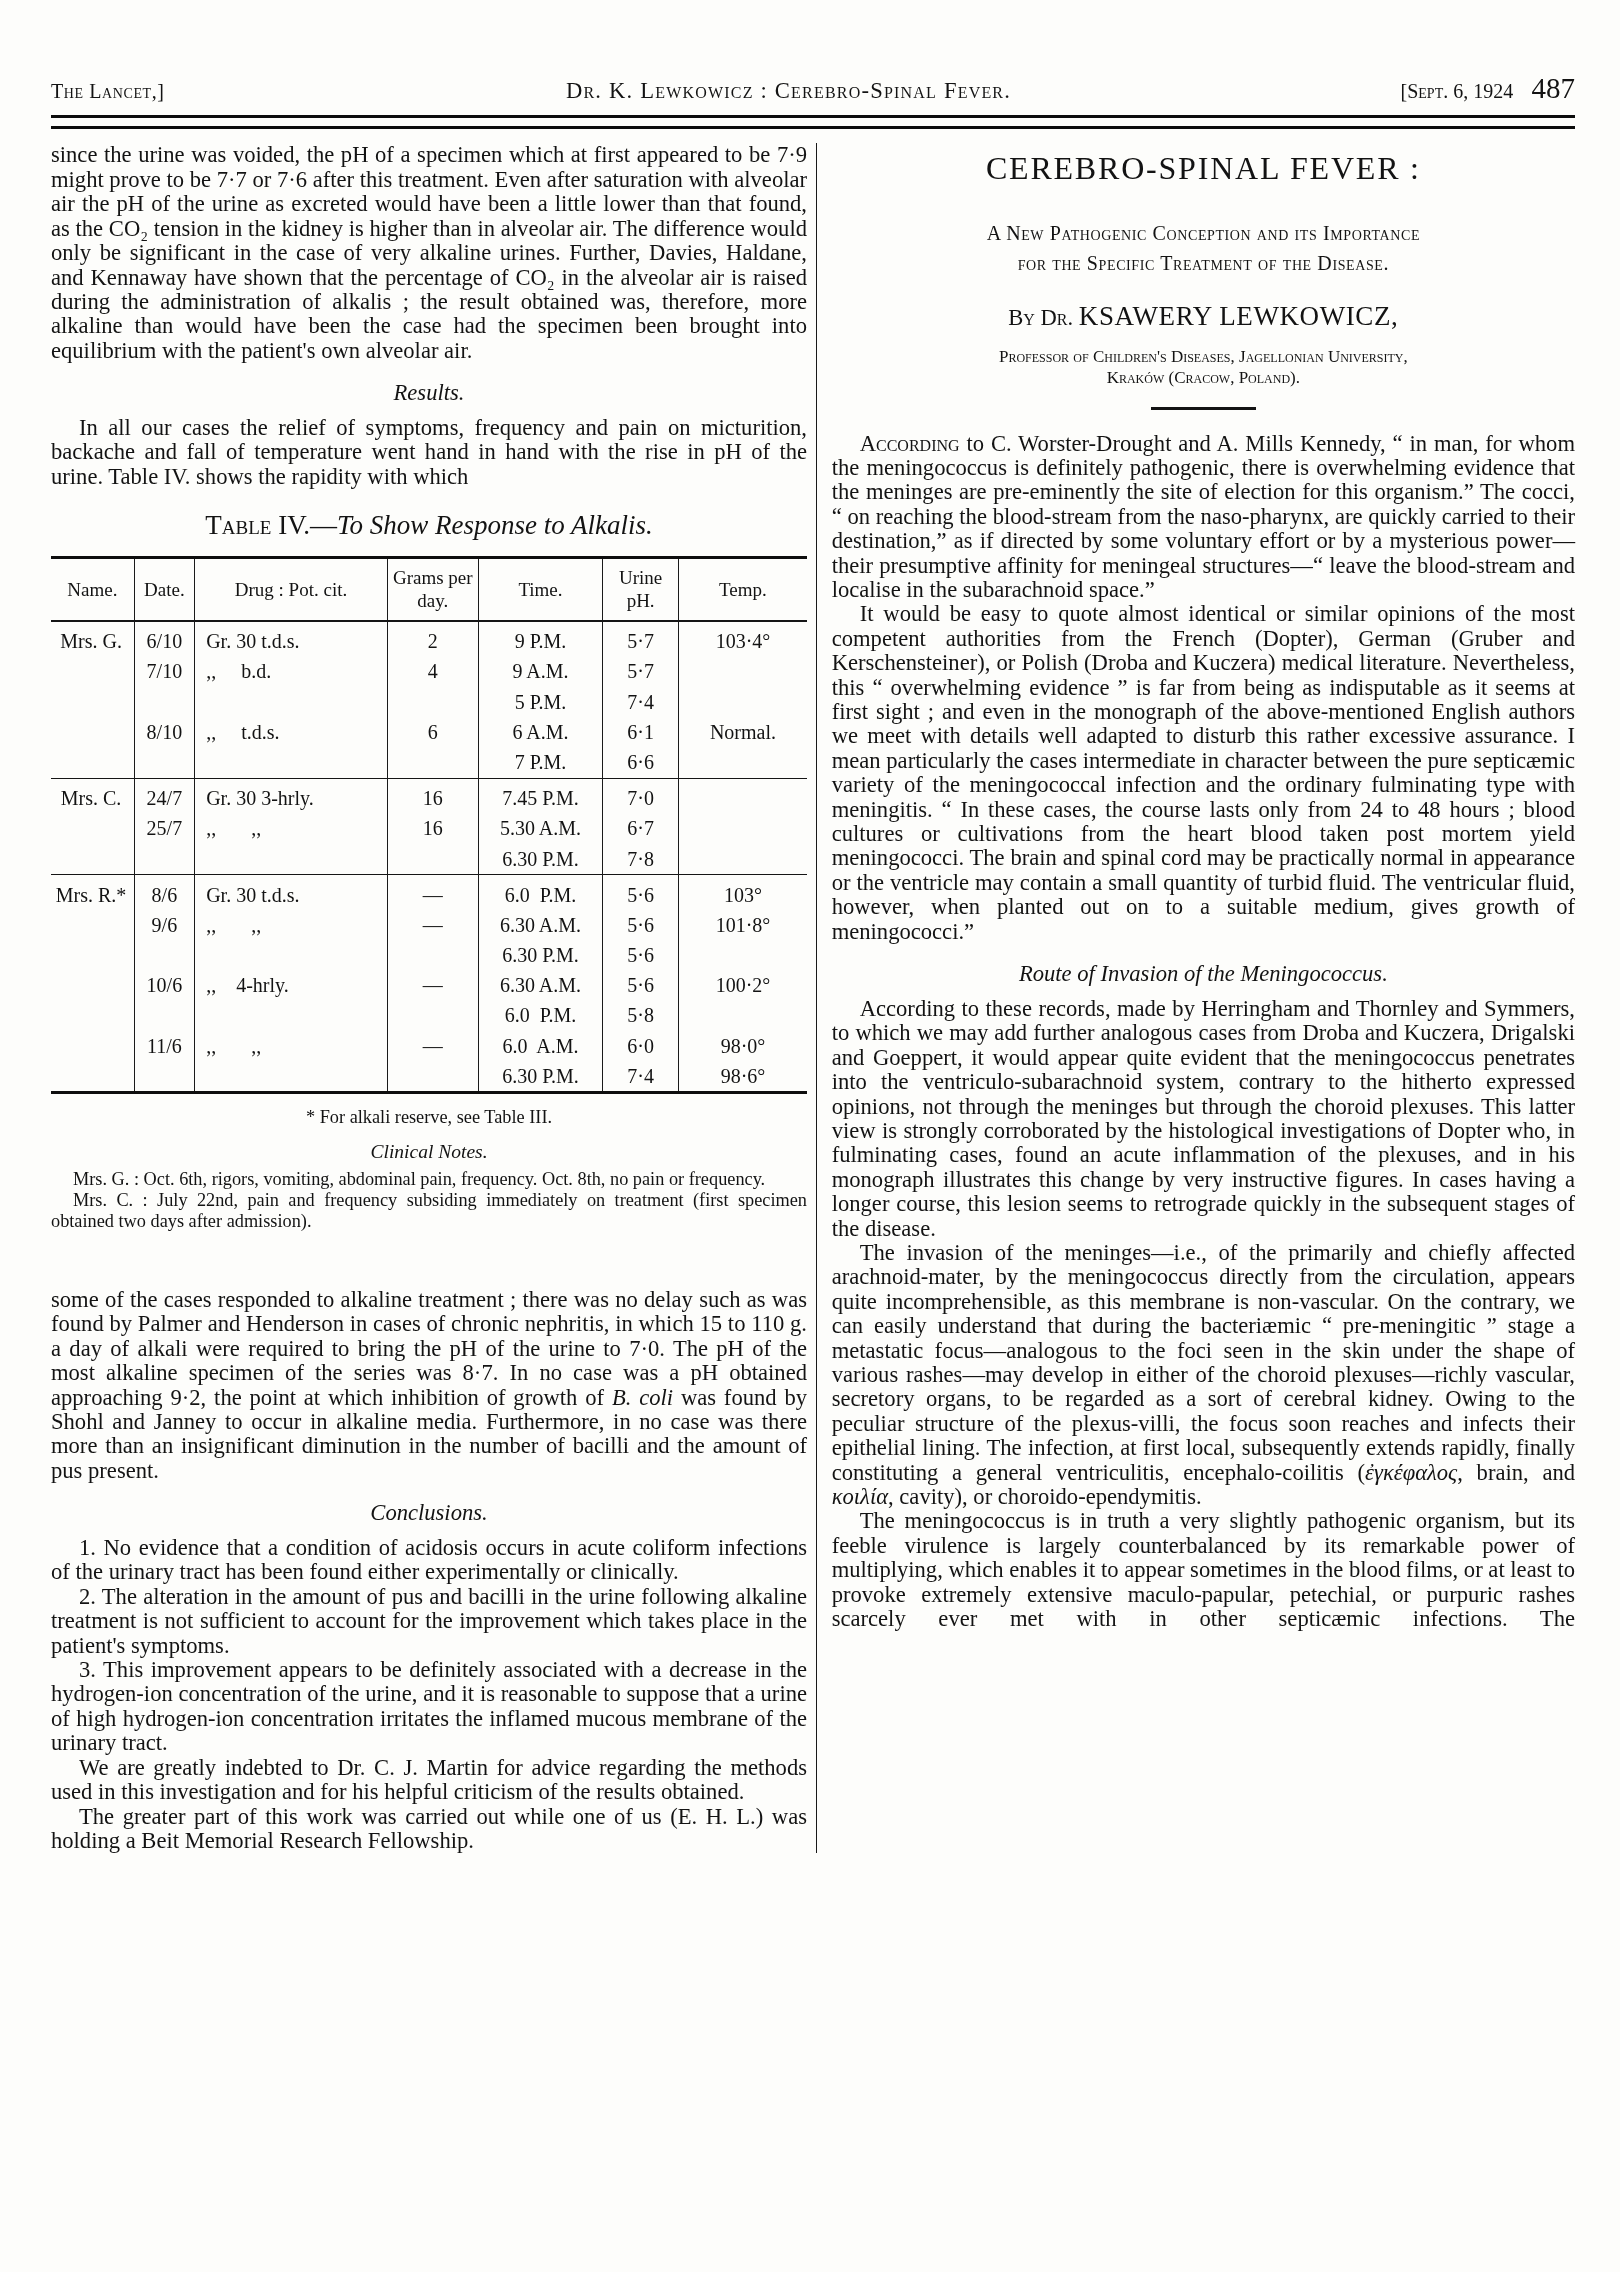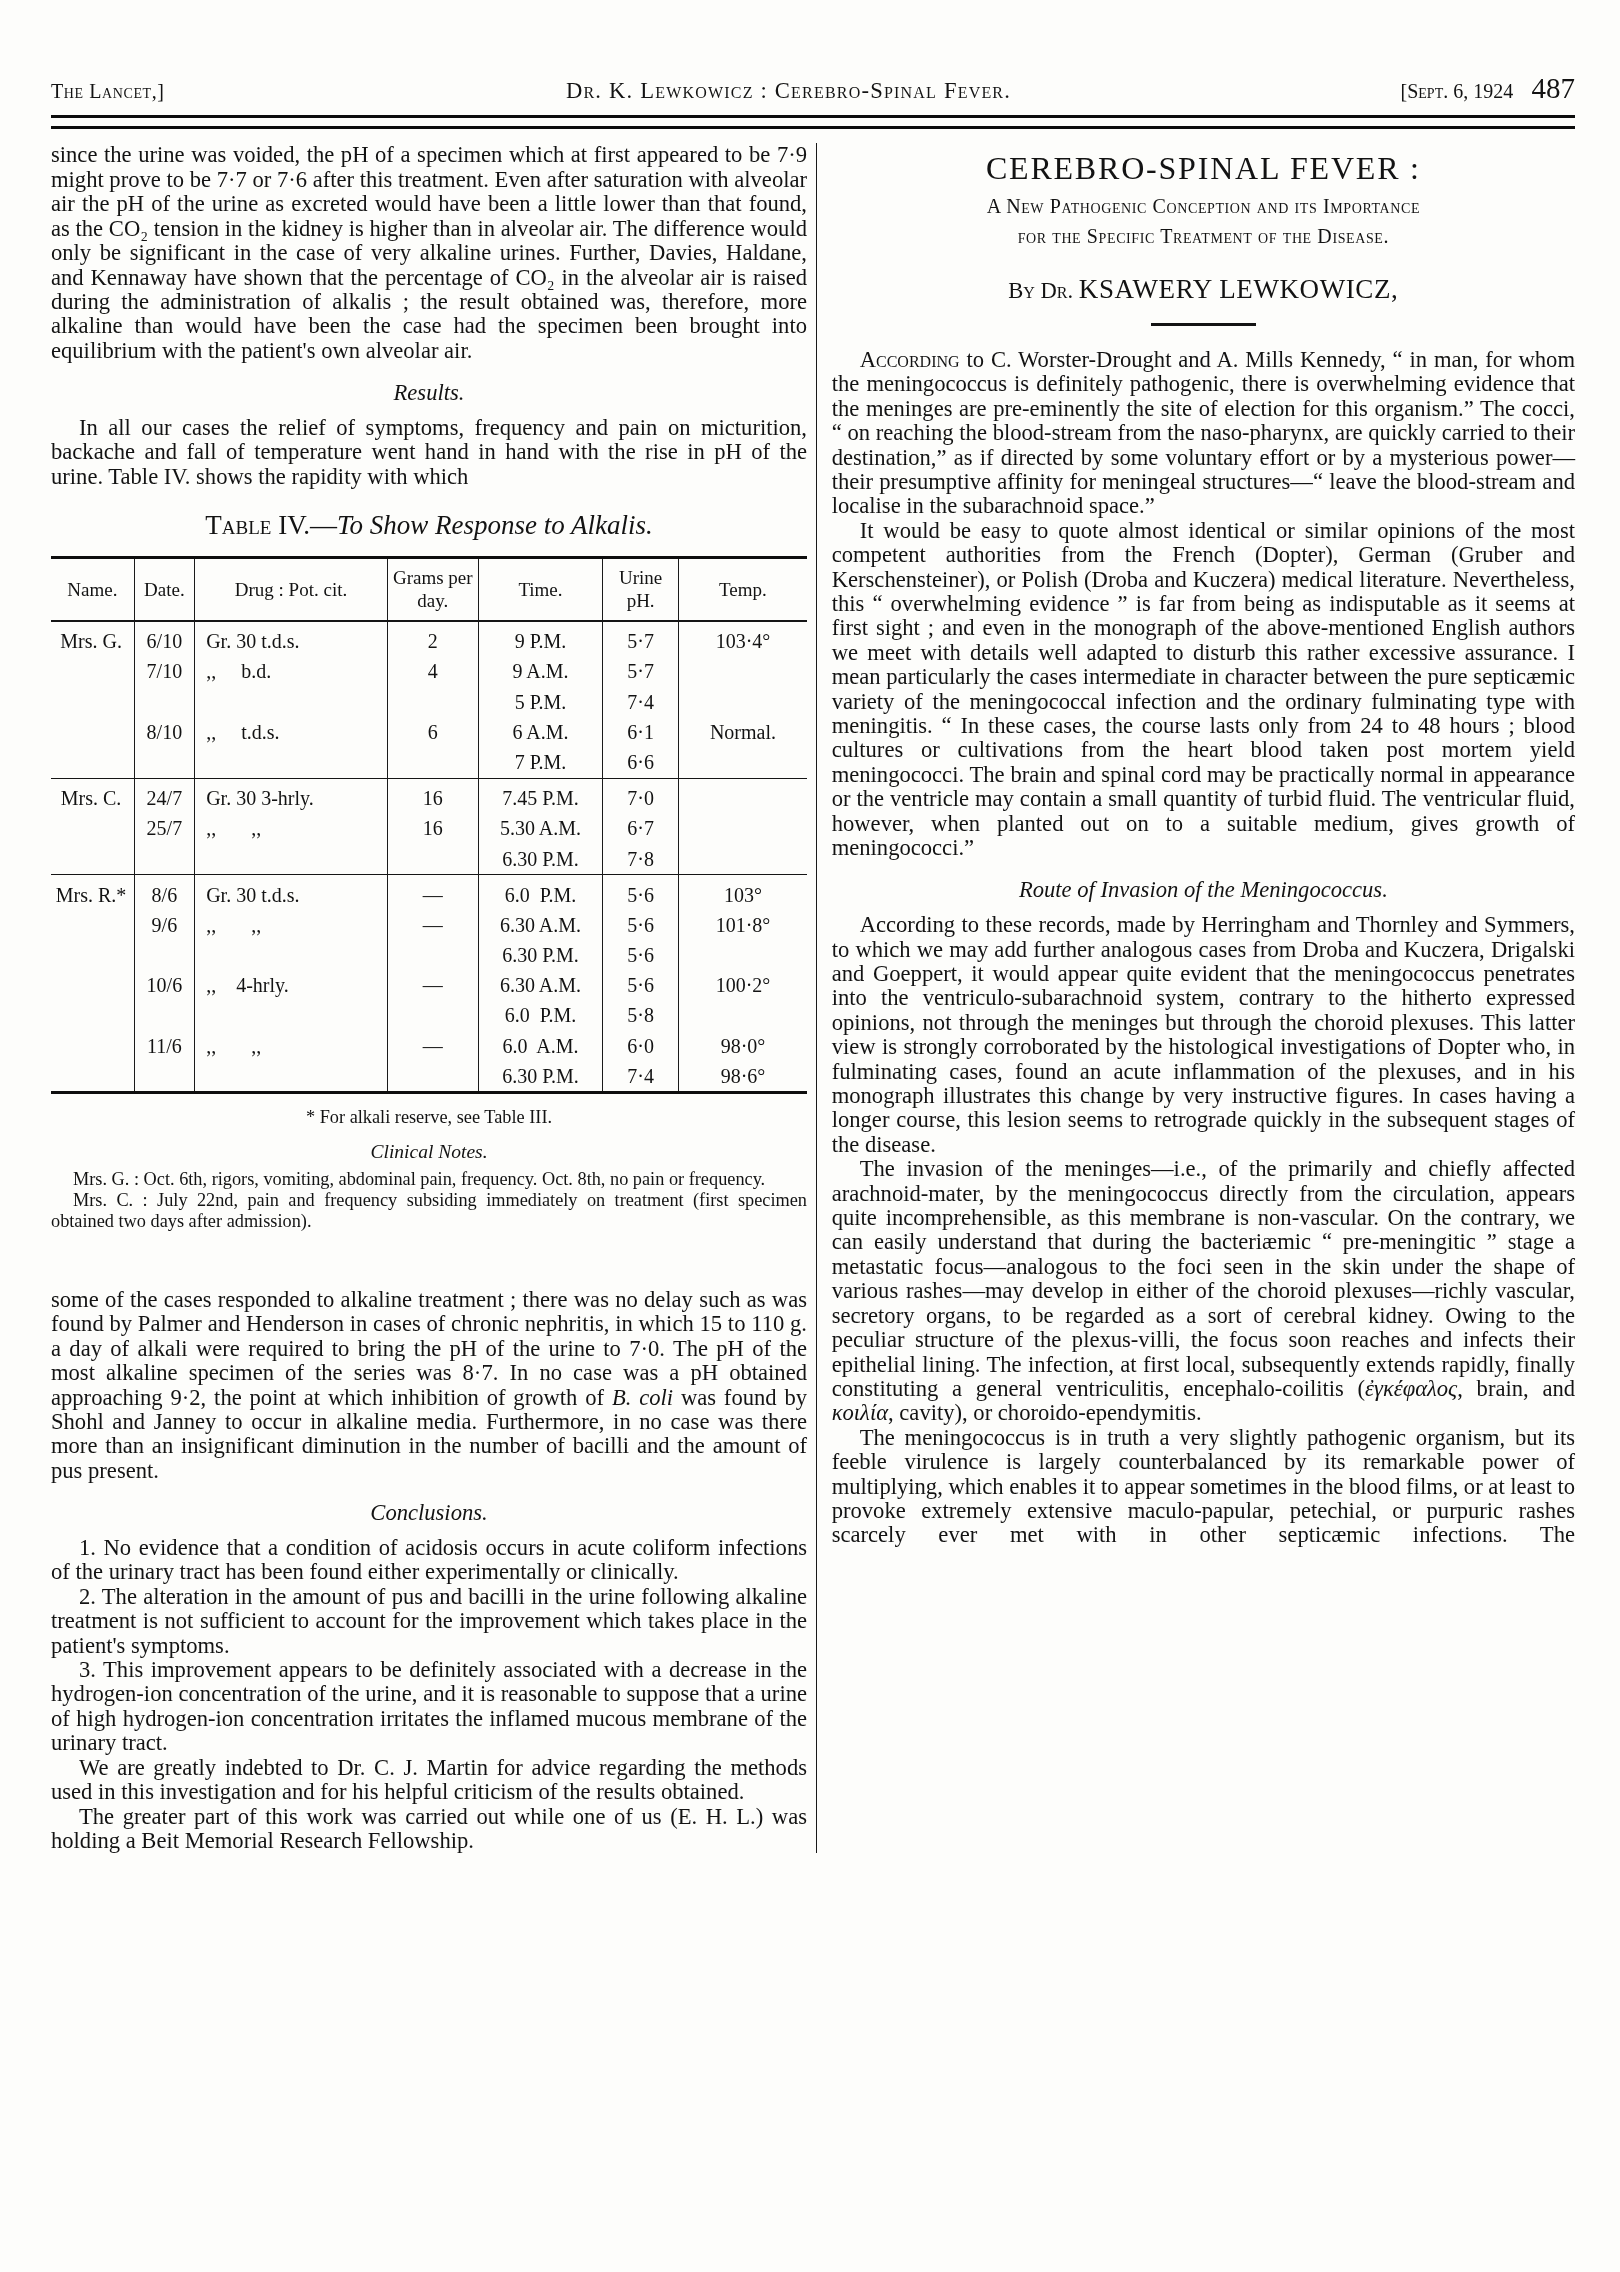--- a/index.html
+++ b/index.html
@@ -44,21 +44,21 @@
   .data-table th + th, .data-table td + td { border-left:1.2px solid #1a1a1a; }
   .data-table tbody tr.group-start td { border-top:1.8px solid #151515; padding-top:5.5px; }
   .data-table td.c-name { text-align:center; padding-left:2.4px; }
   .data-table td.c-drug { text-align:left; padding-left:11px; }
   .footnote { font-size:18.3px; text-align:center; margin:12.2px 0 4.9px; text-indent:0; }
   .clinical-heading { font-size:19.5px; font-style:italic; font-weight:normal; text-align:center; margin:13.4px 0 6.1px; }
   .clinical-note { font-size:18.3px; line-height:21px; text-align:justify; margin:0; text-indent:22px; }
 
   
   .article-title { font-size:32px; font-weight:normal; text-align:center; letter-spacing:1.8px; margin:6.1px 0 0; }
-  .article-subtitle { font-variant:small-caps; font-size:20px; text-align:center; line-height:30px; margin-top:4px; letter-spacing:0.6px; }
+  .article-subtitle { font-variant:small-caps; font-size:20px; text-align:center; line-height:30px; margin-top:31px; letter-spacing:0.6px; }
   .byline { text-align:center; margin-top:23px; font-size:22.6px; }
   .byline-prefix { font-variant:small-caps; }
   .byline-name { font-size:27px; letter-spacing:0.6px; }
   .affiliation { font-variant:small-caps; font-size:17px; text-align:center; line-height:21px; margin-top:14.7px; }
   .short-rule { width:105px; border-top:3.1px solid #131313; margin:18.3px auto 22px; }
   .lead-word { font-variant:small-caps; }
 </style>
 </head>
 <body>
 
@@ -271,20 +271,24 @@
 
       <div class="article-subtitle">
         <span>A New Pathogenic Conception and its Importance</span><br>
         <span>for the Specific Treatment of the Disease.</span>
       </div>
 
       <div class="byline">
         <span class="byline-prefix">By Dr. </span><span class="byline-name">KSAWERY LEWKOWICZ,</span>
       </div>
 
+      <div class="affiliation">
+        <span>Professor of Children's Diseases, Jagellonian University,</span><br>
+        <span>Kraków (Cracow, Poland).</span>
+      </div>
 
       <div class="short-rule"></div>
 
       <p class="body-text"><span class="lead-word">According</span><span> to C. Worster-Drought and A. Mills Kennedy, “ in man, for whom the meningococcus is definitely pathogenic, there is overwhelming evidence that the meninges are pre-eminently the site of election for this organism.” The cocci, “ on reaching the blood-stream from the naso-pharynx, are quickly carried to their destination,” as if directed by some voluntary effort or by a mysterious power—their presumptive affinity for meningeal structures—“ leave the blood-stream and localise in the subarachnoid space.”</span></p>
 
       <p class="body-text">It would be easy to quote almost identical or similar opinions of the most competent authorities from the French (Dopter), German (Gruber and Kerschensteiner), or Polish (Droba and Kuczera) medical literature. Nevertheless, this “ overwhelming evidence ” is far from being as indisputable as it seems at first sight ; and even in the monograph of the above-mentioned English authors we meet with details well adapted to disturb this rather excessive assurance. I mean particularly the cases intermediate in character between the pure septicæmic variety of the meningococcal infection and the ordinary fulminating type with meningitis. “ In these cases, the course lasts only from 24 to 48 hours ; blood cultures or cultivations from the heart blood taken post mortem yield meningococci. The brain and spinal cord may be practically normal in appearance or the ventricle may contain a small quantity of turbid fluid. The ventricular fluid, however, when planted out on to a suitable medium, gives growth of meningococci.”</p>
 
       <h3 class="section-heading">Route of Invasion of the Meningococcus.</h3>
 
       <p class="body-text">According to these records, made by Herringham and Thornley and Symmers, to which we may add further analogous cases from Droba and Kuczera, Drigalski and Goeppert, it would appear quite evident that the meningococcus penetrates into the ventriculo-subarachnoid system, contrary to the hitherto expressed opinions, not through the meninges but through the choroid plexuses. This latter view is strongly corroborated by the histological investigations of Dopter who, in fulminating cases, found an acute inflammation of the plexuses, and in his monograph illustrates this change by very instructive figures. In cases having a longer course, this lesion seems to retrograde quickly in the subsequent stages of the disease.</p>

